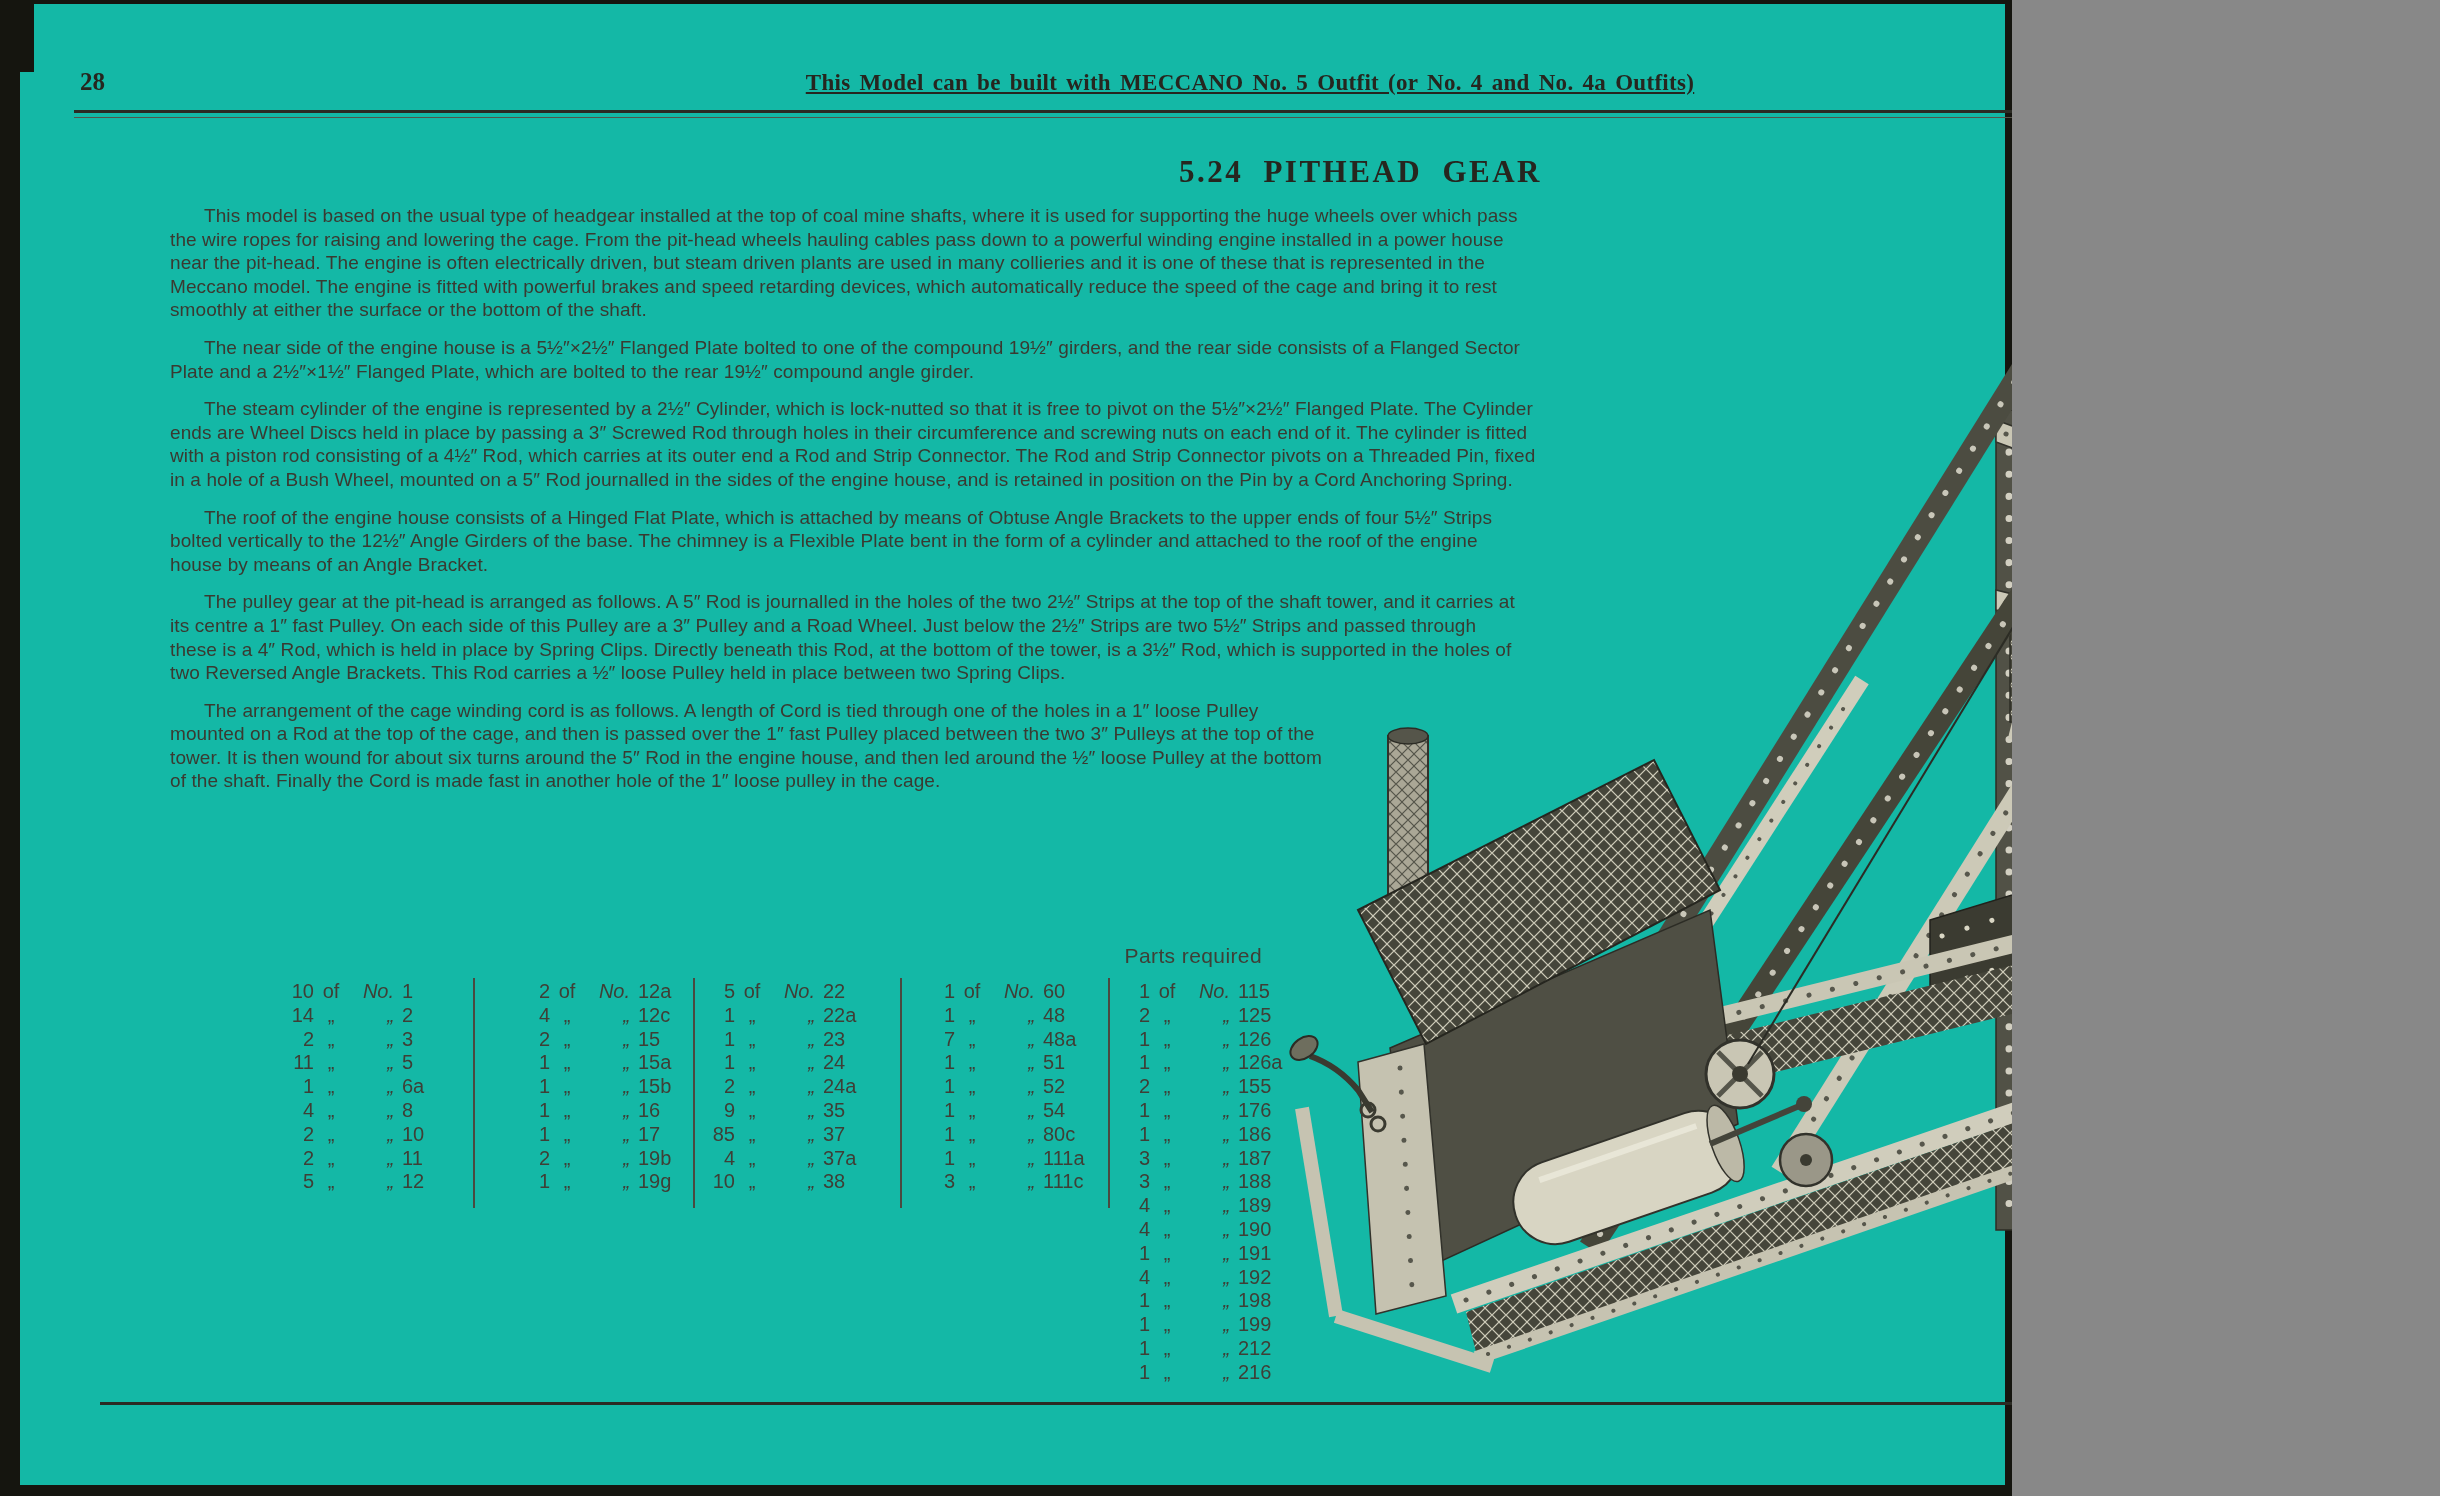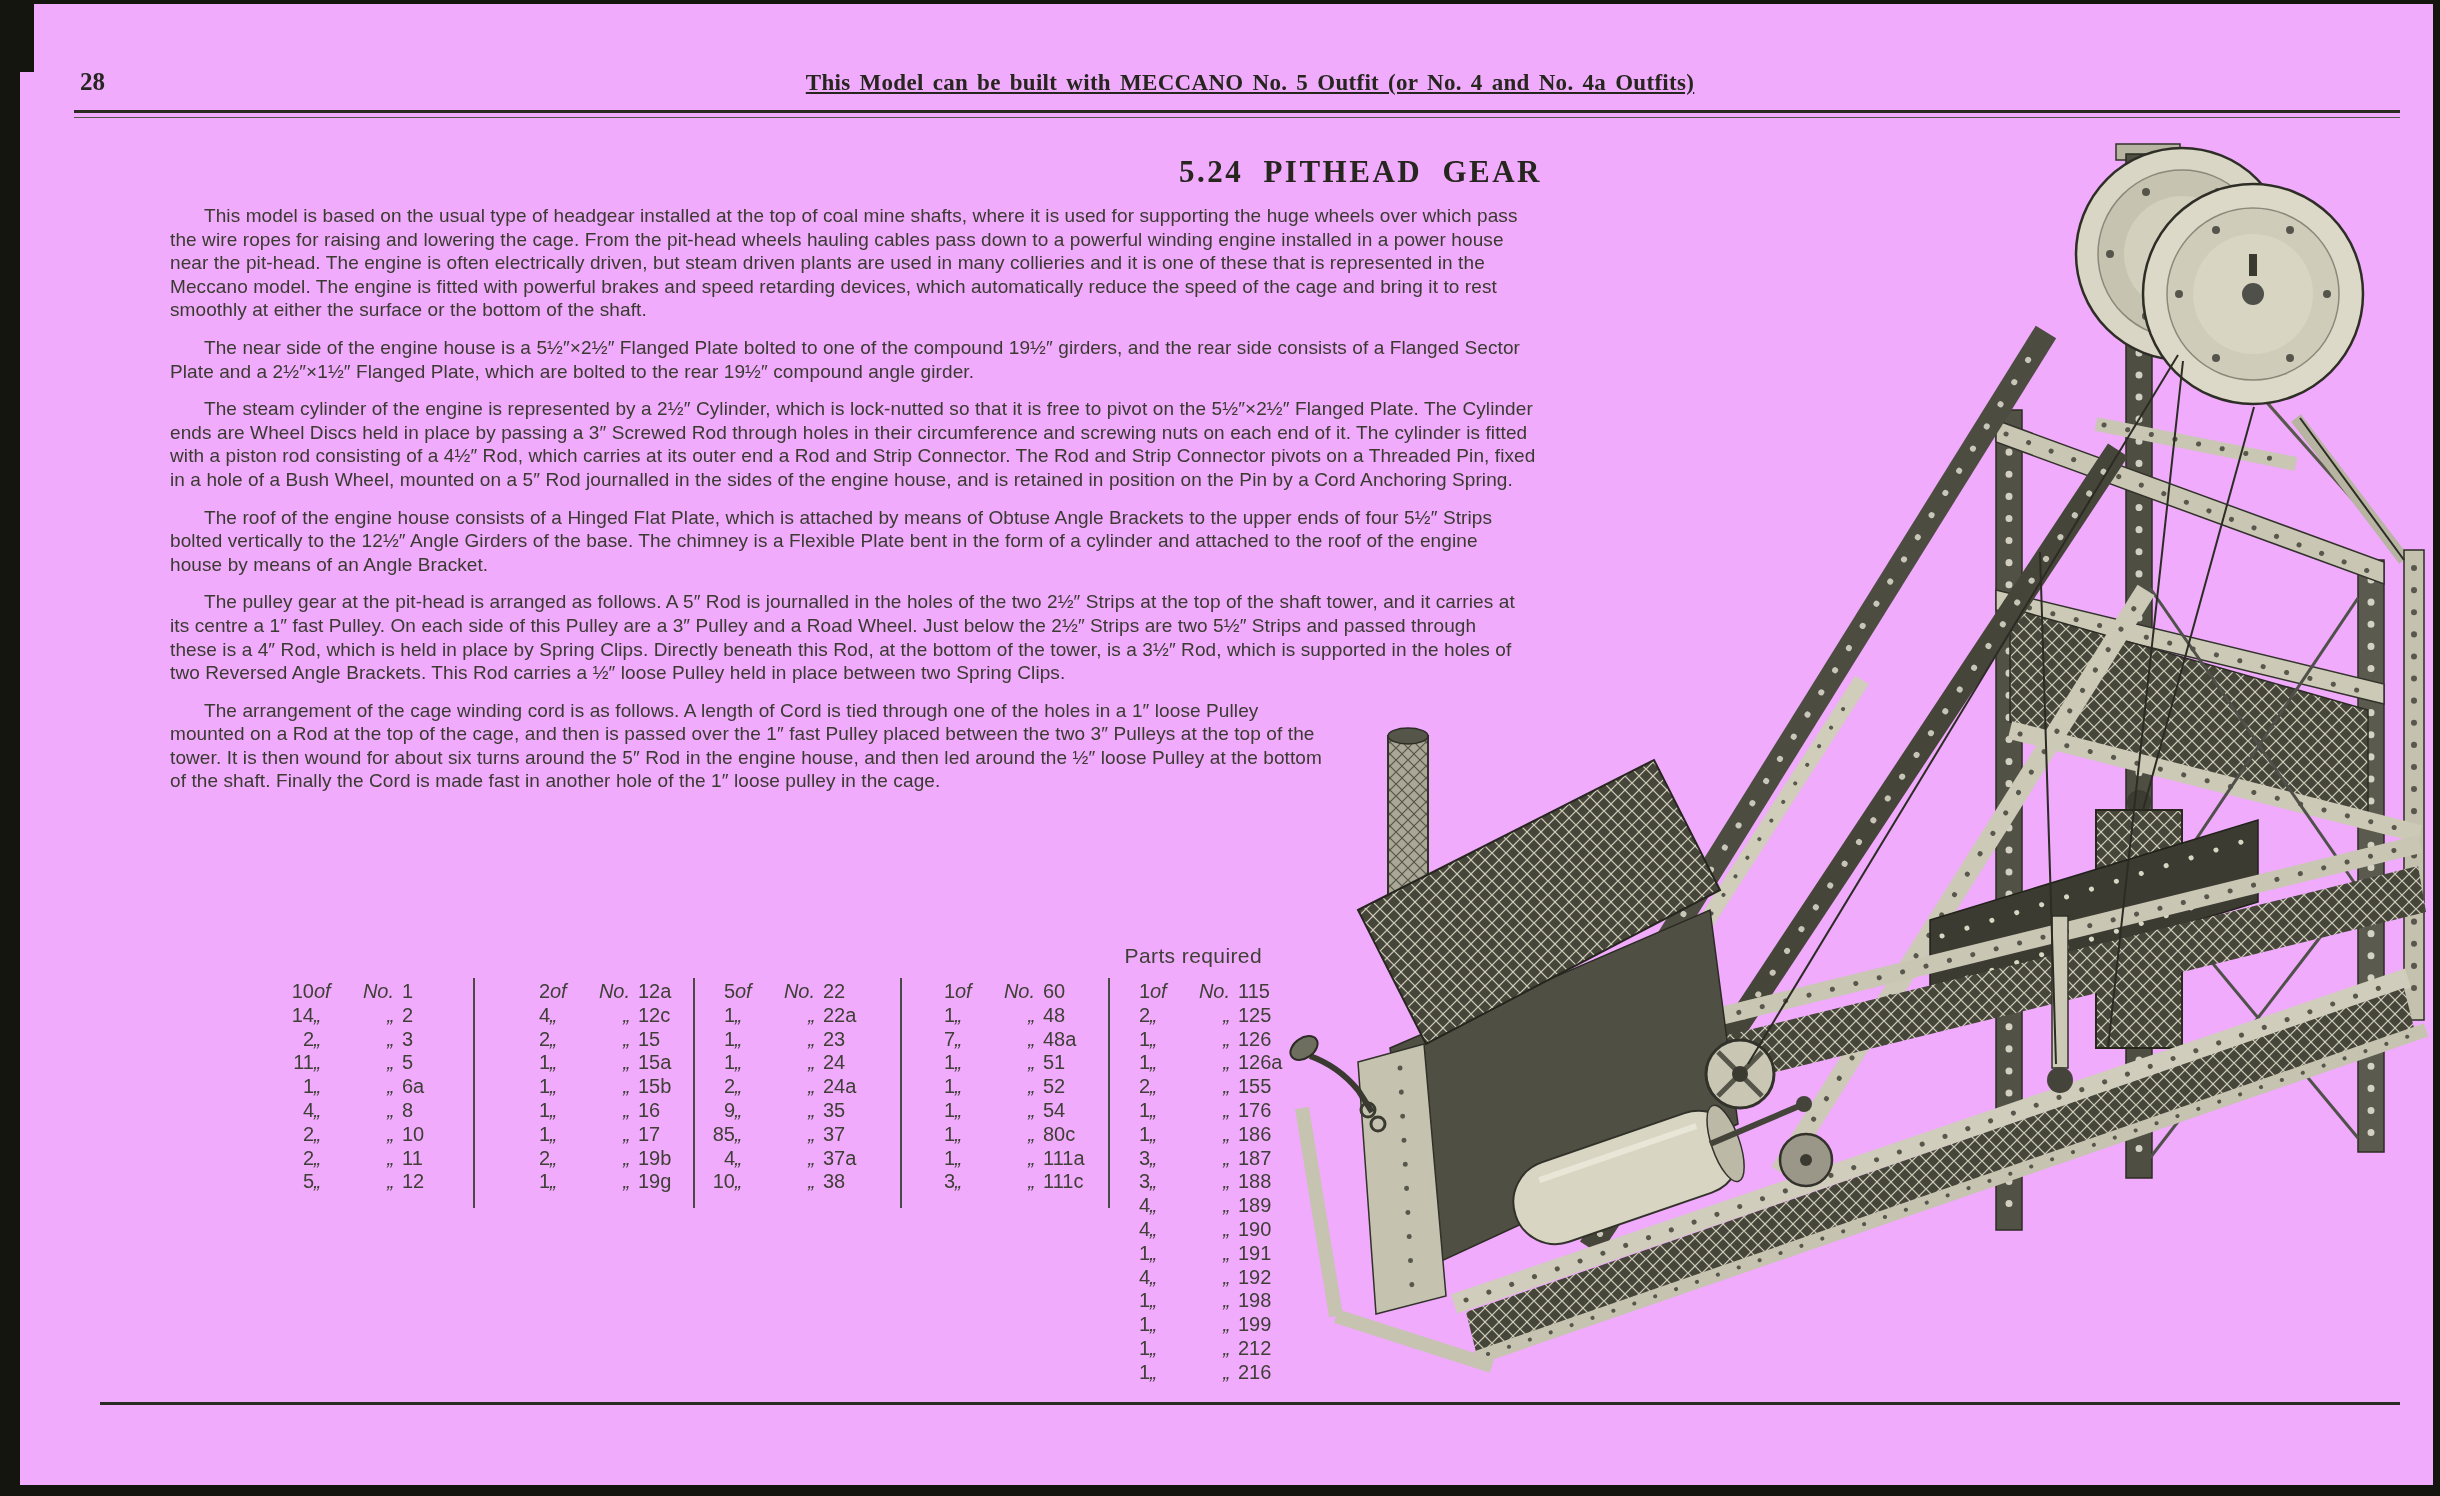--- a/index.html
+++ b/index.html
@@ -1,18 +1,18 @@
 <!DOCTYPE html>
 <html><head>
 <meta charset="utf-8">
 <style>
   html,body{margin:0;padding:0;background:#888;}
   .page{
-    position:relative;width:2440px;height:1496px;overflow:hidden;
-    background:#f0abfc;
+    position:relative;width:2012px;height:1496px;overflow:hidden;
+    background:#14b8a6;
     font-family:"Liberation Sans",sans-serif;
     color:#3a3a31;
   }
   
   .edge{position:absolute;background:#15150f;}
   .edge-left{left:0;top:0;width:20px;height:1496px;}
   .edge-right{right:0;top:0;width:7px;height:1496px;}
   .edge-bottom{left:0;bottom:0;width:2440px;height:11px;}
   .edge-top{left:0;top:0;width:2440px;height:4px;}
   .edge-tl{left:0;top:0;width:34px;height:72px;}
@@ -44,21 +44,21 @@
   .body-copy p.narrow2{width:1160px;}
   .body-copy p.narrow3{width:930px;}
 
   .parts-heading{
     position:absolute;left:282px;top:944px;width:980px;text-align:right;
     font-size:21px;color:#3f3f36;letter-spacing:.4px;
   }
   .parts-col{position:absolute;top:980px;font-size:20px;color:#3f3f36;}
   .prow{height:23.8px;white-space:nowrap;}
   .prow .q{display:inline-block;width:32px;text-align:right;}
-  .prow .m{display:inline-block;width:34px;text-align:left;font-style:italic;}
+  .prow .m{display:inline-block;width:34px;text-align:center;}
   .prow .m2{display:inline-block;width:46px;text-align:right;font-style:italic;}
   .prow .n{display:inline-block;padding-left:8px;}
   .vsep{position:absolute;top:978px;width:2px;height:230px;background:#4a4a40;}
 
   .illustration{position:absolute;left:1240px;top:118px;width:1200px;height:1292px;}
 </style>
 </head>
 <body>
 
 <div class="page">

